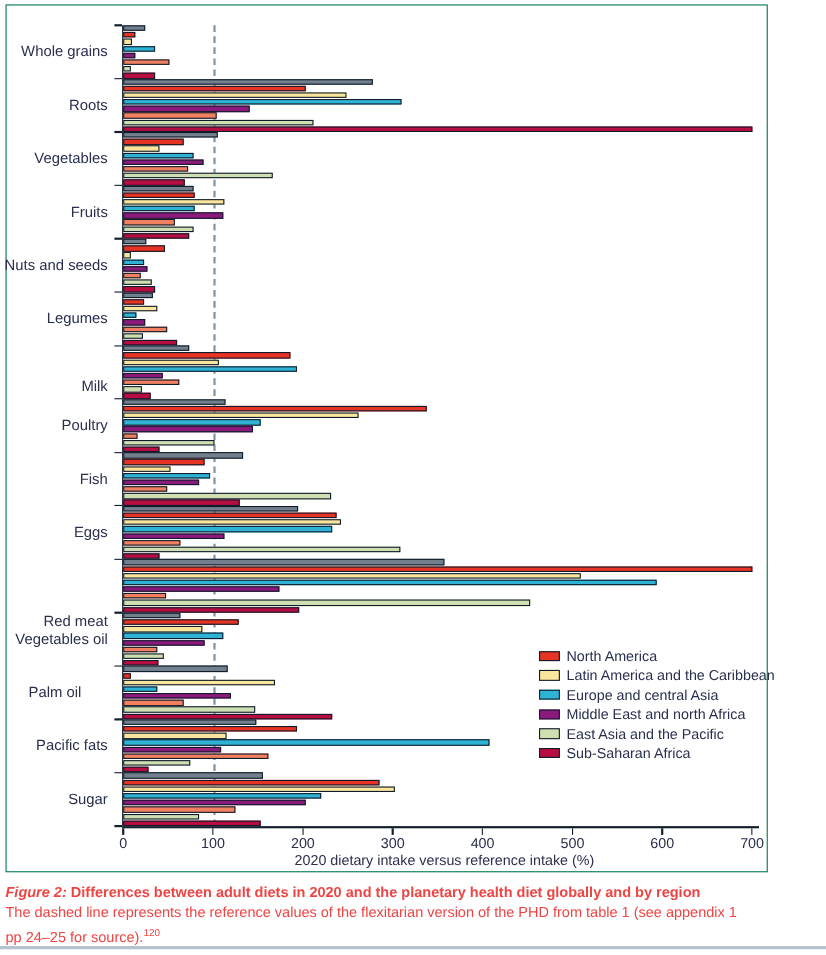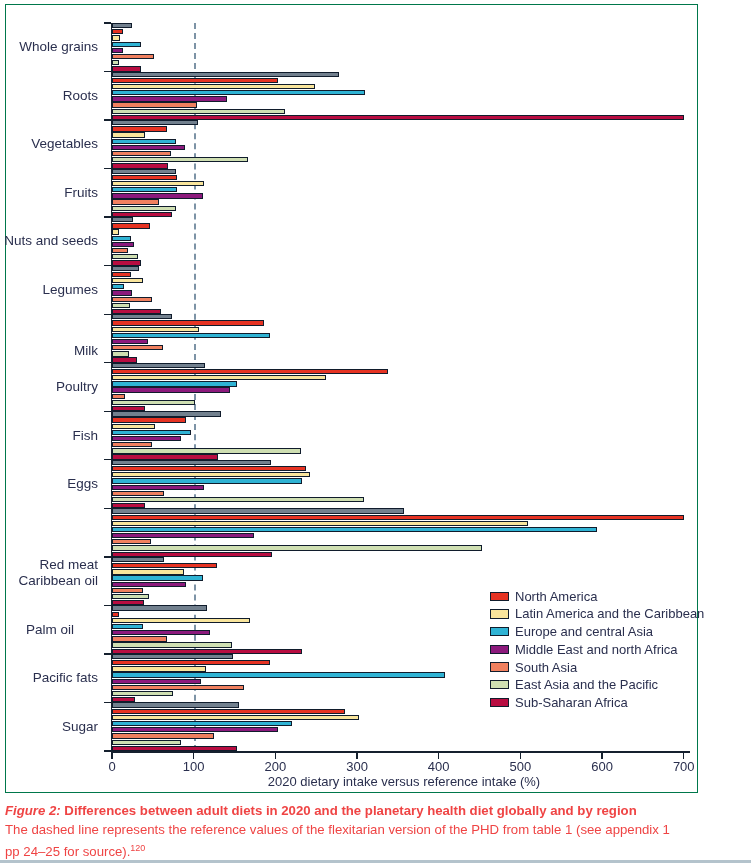--- a/index.html
+++ b/index.html
@@ -51,45 +51,41 @@
           <div class="ylabel" style="top: 63.8px;">Roots</div>
           <div class="ylabel" style="top: 112.333px;">Vegetables</div>
           <div class="ylabel" style="top: 160.867px;">Fruits</div>
           <div class="ylabel" style="top: 209.4px;">Nuts and seeds</div>
           <div class="ylabel" style="top: 257.933px;">Legumes</div>
           <div class="ylabel" style="top: 319px;">Milk</div>
           <div class="ylabel" style="top: 355px;">Poultry</div>
           <div class="ylabel" style="top: 403.533px;">Fish</div>
           <div class="ylabel" style="top: 452.067px;">Eggs</div>
           <div class="ylabel" style="top: 499px; margin-top: 34px;">Red meat</div>
-          <div class="ylabel" style="top: 549.133px;">Caribbean oil</div>
+          <div class="ylabel" style="top: 549.133px;">Vegetables oil</div>
           <div class="ylabel" style="top: 597.667px; text-align: center;">Palm oil</div>
           <div class="ylabel" style="top: 646.2px;">Pacific fats</div>
           <div class="ylabel" style="top: 694.733px;">Sugar</div>
         </div>
       <div class="legend" id="legend">
           <div class="legend-row">
             <span class="swatch" style="background: rgb(230, 51, 35);"></span>
             <span class="legend-label">North America</span>
           </div>
           <div class="legend-row">
             <span class="swatch" style="background: rgb(249, 229, 156);"></span>
             <span class="legend-label">Latin America and the Caribbean</span>
           </div>
           <div class="legend-row">
             <span class="swatch" style="background: rgb(47, 179, 212);"></span>
             <span class="legend-label">Europe and central Asia</span>
           </div>
           <div class="legend-row">
             <span class="swatch" style="background: rgb(140, 26, 124);"></span>
             <span class="legend-label">Middle East and north Africa</span>
-          </div>
-          <div class="legend-row">
-            <span class="swatch" style="background: rgb(240, 128, 95);"></span>
-            <span class="legend-label">South Asia</span>
           </div>
           <div class="legend-row">
             <span class="swatch" style="background: rgb(207, 223, 178);"></span>
             <span class="legend-label">East Asia and the Pacific</span>
           </div>
           <div class="legend-row">
             <span class="swatch" style="background: rgb(184, 13, 65);"></span>
             <span class="legend-label">Sub-Saharan Africa</span>
           </div>
         </div>

